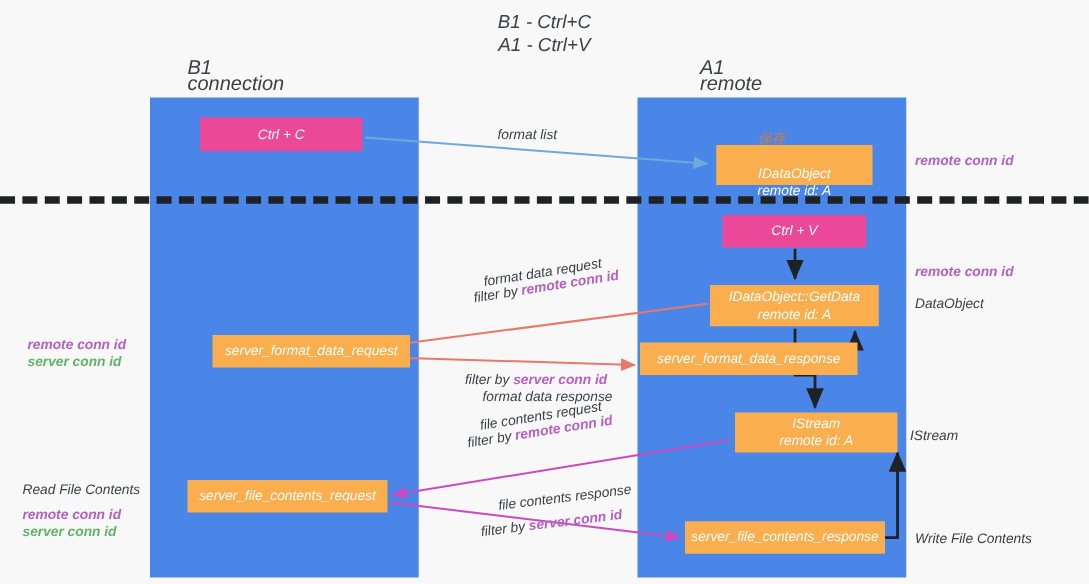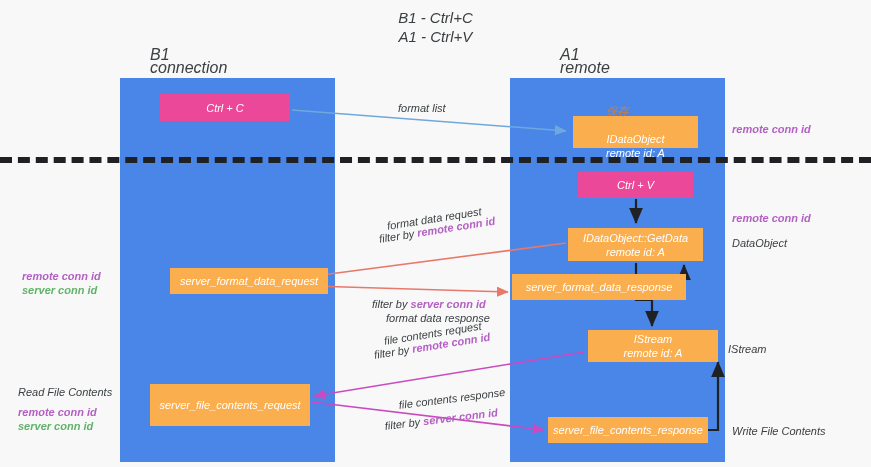--- a/index.html
+++ b/index.html
@@ -79,21 +79,21 @@
   .node.green  { background: #ec4899; }
   .node.orange { background: #fbae4d; }
 
   #n-ctrlc   { left: 160px; top: 94px;  width: 130px; height: 27px; }
   #n-idataobj{ left: 573px; top: 116px; width: 125px; height: 32px; }
   #n-ctrlv   { left: 578px; top: 172px; width: 115px; height: 26px; }
   #n-getdata { left: 568px; top: 228px; width: 135px; height: 33px; }
   #n-sfdreq  { left: 170px; top: 268px; width: 158px; height: 26px; }
   #n-sfdresp { left: 512px; top: 274px; width: 174px; height: 26px; }
   #n-istream { left: 588px; top: 330px; width: 130px; height: 32px; }
-  #n-sfcreq  { left: 150px; top: 384px; width: 160px; height: 42px; }
+  #n-sfcreq  { left: 150px; top: 384px; width: 160px; height: 26px; }
   #n-sfcresp { left: 548px; top: 417px; width: 160px; height: 26px; }
 
   
   .node .overlap {
     position: relative;
   }
   .node .overlap .ghost {
     position: absolute;
     left: 0; top: 0;
     color: #e07b2a;

